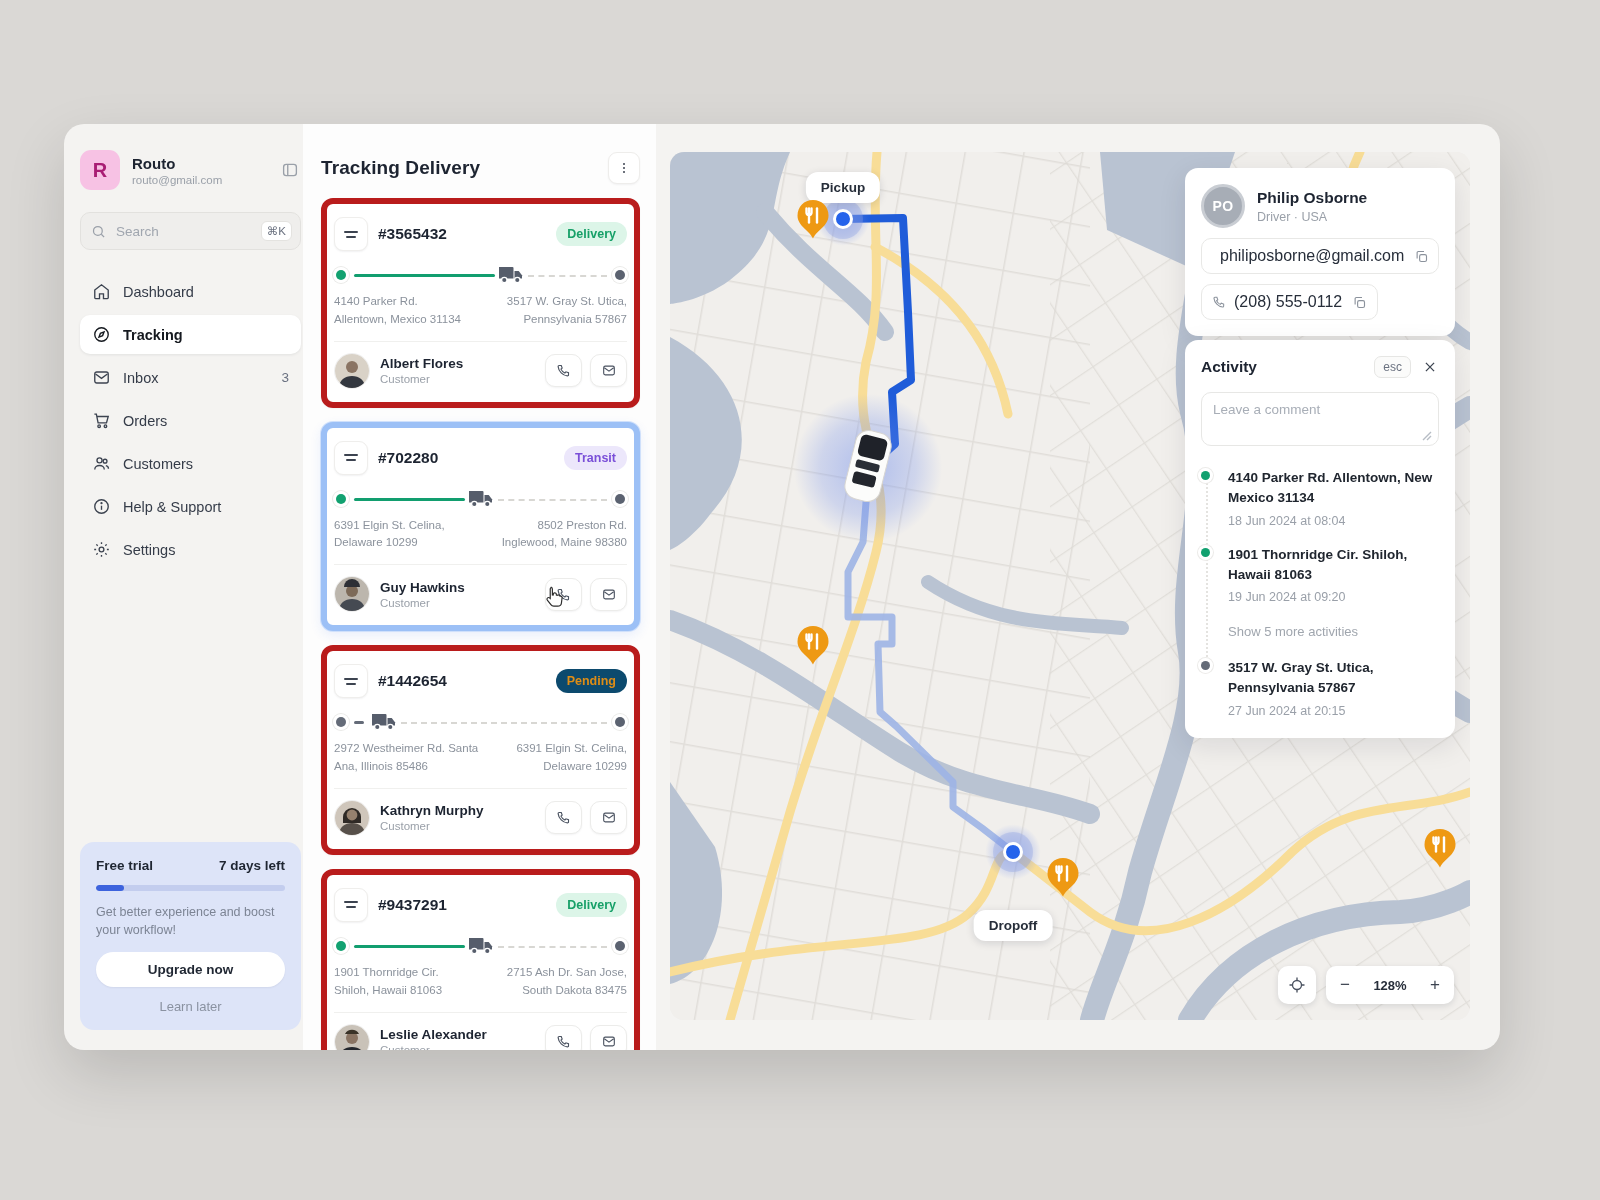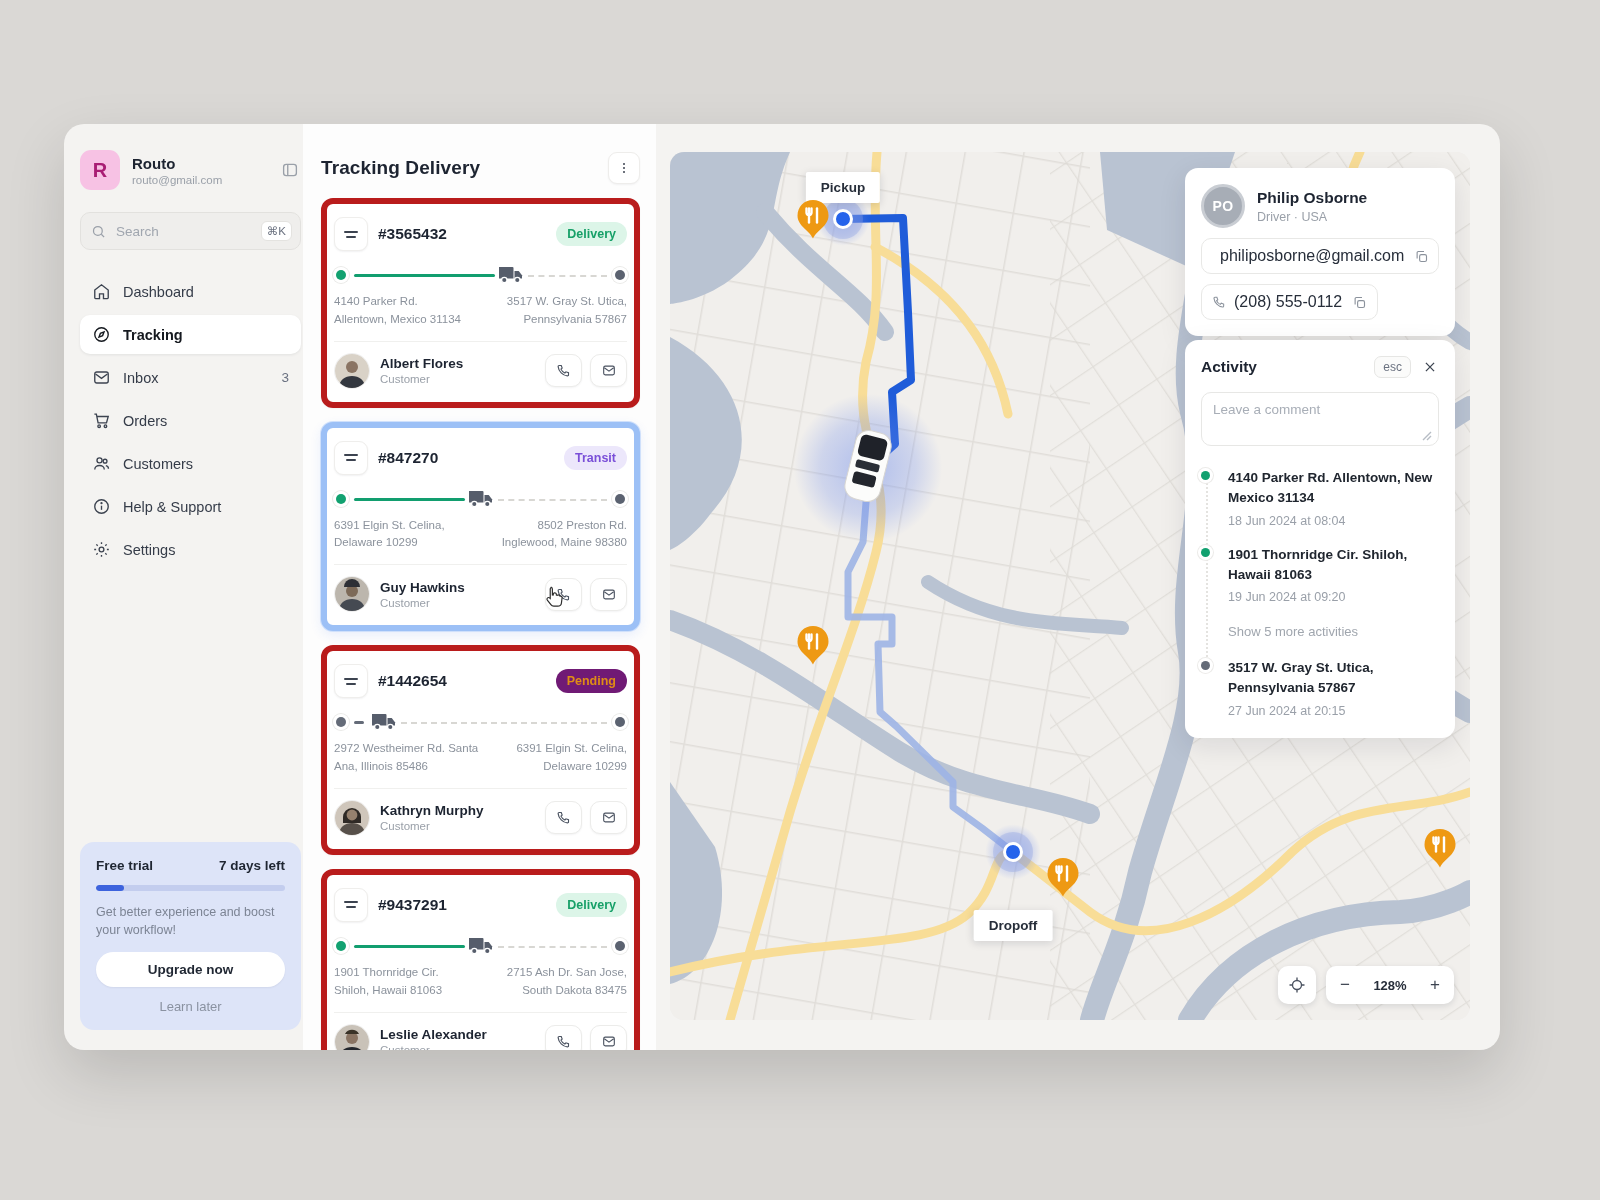--- a/index.html
+++ b/index.html
@@ -45,21 +45,21 @@
   .order-card.selected{border-color:#9cc0f6;box-shadow:0 0 0 1px #cfe0fb,0 4px 12px rgba(37,99,235,.10);}
   .oc-head{display:flex;align-items:center;gap:10px;}
   .oc-ic{width:32px;height:32px;border-radius:9px;border:1px solid #efeeec;background:#fff;display:flex;flex-direction:column;
     align-items:center;justify-content:center;gap:3px;box-shadow:0 1px 2px rgba(16,24,40,.06);}
   .oc-ic i{display:block;height:2px;border-radius:2px;background:#3c4350;}
   .oc-ic i:nth-child(1){width:14px}.oc-ic i:nth-child(2){width:10px}
   .oc-id{font-size:15.5px;font-weight:bold;}
   .badge{margin-left:auto;font-size:12.5px;font-weight:bold;border-radius:999px;padding:5px 11px;}
   .badge.delivery{background:#dcf5e8;color:#17a068;}
   .badge.transit{background:#ece7fb;color:#7a4fd8;}
-  .badge.pending{background:#701a75;color:#df8d15;}
+  .badge.pending{background:#0c4a6e;color:#df8d15;}
   .prog{display:flex;align-items:center;margin:16px 2px 10px 2px;}
   .pdot{width:10px;height:10px;border-radius:50%;box-shadow:0 0 0 3px #fff,0 0 0 4px #eceat;}
   .pdot.start{background:#12a170;box-shadow:0 0 0 3px #fff,0 0 0 4px #eaeae8;}
   .pdot.start.gray{background:#646b78;}
   .pdot.end{background:#5b6270;box-shadow:0 0 0 3px #fff,0 0 0 4px #eaeae8;}
   .ptrack{flex:1;position:relative;height:16px;margin:0 8px;}
   .pline{position:absolute;top:7px;left:0;height:3px;border-radius:2px;background:#129e6f;}
   .pdash{position:absolute;top:8px;right:0;border-top:2px dashed #d8d7d3;}
   .ptruck{position:absolute;top:50%;transform:translate(-50%,-50%);}
   .addr{display:flex;justify-content:space-between;gap:14px;font-size:11.5px;line-height:1.55;color:#8b929c;}
@@ -67,21 +67,21 @@
   .oc-div{border-top:1px solid #f0f0ee;margin:12px 0 11px 0;}
   .cust{display:flex;align-items:center;gap:10px;}
   .cname{font-size:13.5px;font-weight:bold;color:#1d2431;}
   .crole{font-size:11.5px;color:#9aa0a9;margin-top:2px;}
   .cbtns{margin-left:auto;display:flex;gap:8px;}
   .cbtn{width:37px;height:33px;border-radius:10px;border:1px solid #ececea;background:#fff;display:flex;align-items:center;
     justify-content:center;cursor:pointer;box-shadow:0 1px 2px rgba(16,24,40,.05);}
   .avatar{width:34px;height:34px;border-radius:50%;overflow:hidden;flex:0 0 auto;border:1px solid #eee;}
   
   .map-wrap{position:absolute;left:606px;top:28px;width:800px;height:868px;border-radius:14px;overflow:hidden;background:#efedea;}
-  .marker-label{position:absolute;background:#fff;border-radius:2px;padding:8px 15px;font-size:13.5px;font-weight:bold;color:#272e3a;
+  .marker-label{position:absolute;background:#fff;border-radius:12px;padding:8px 15px;font-size:13.5px;font-weight:bold;color:#272e3a;
     box-shadow:0 2px 8px rgba(16,24,40,.14);transform:translateX(-50%);white-space:nowrap;}
   .bdot{position:absolute;width:14px;height:14px;background:#2563eb;border:3px solid #fff;border-radius:50%;
     box-shadow:0 0 0 10px rgba(140,160,225,.35);transform:translate(-50%,-50%);}
   .halo{position:absolute;width:150px;height:150px;border-radius:50%;transform:translate(-50%,-50%);
     background:radial-gradient(circle,rgba(104,135,235,.48) 0%,rgba(104,135,235,.25) 45%,rgba(104,135,235,0) 70%);}
   .pin{position:absolute;transform:translate(-50%,-92%);}
   .car{position:absolute;transform:translate(-50%,-50%) rotate(14deg);}
   .map-ctrls{position:absolute;right:16px;bottom:16px;display:flex;gap:10px;align-items:center;}
   .locate{width:38px;height:38px;border-radius:10px;background:#fff;border:none;display:flex;align-items:center;justify-content:center;
     cursor:pointer;box-shadow:0 2px 6px rgba(16,24,40,.12);}
@@ -292,21 +292,21 @@
         </div>
       </div>
     </div>
 
     <div class="order-card selected">
       <div class="oc-head">
         <span class="oc-ic">
             <i></i>
             <i></i>
           </span>
-        <span class="oc-id">#847270</span>
+        <span class="oc-id">#702280</span>
         <span class="badge transit">Transit</span>
       </div>
       <div class="prog">
         <span class="pdot start"></span>
         <span class="ptrack">
           <span class="pline" style="width:calc(50% - 16px)"></span>
           <span class="pdash" style="left:calc(50% + 17px)"></span>
           <span class="ptruck" style="left:50%">
             <svg width="26" height="19" viewBox="0 0 26 19">
                 <path fill="#565d6b" d="M1 1.5h13.5a1 1 0 0 1 1 1V13H1z"></path>

